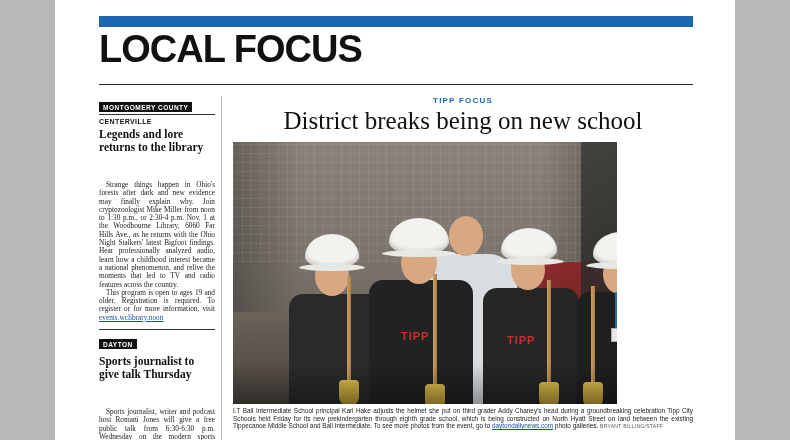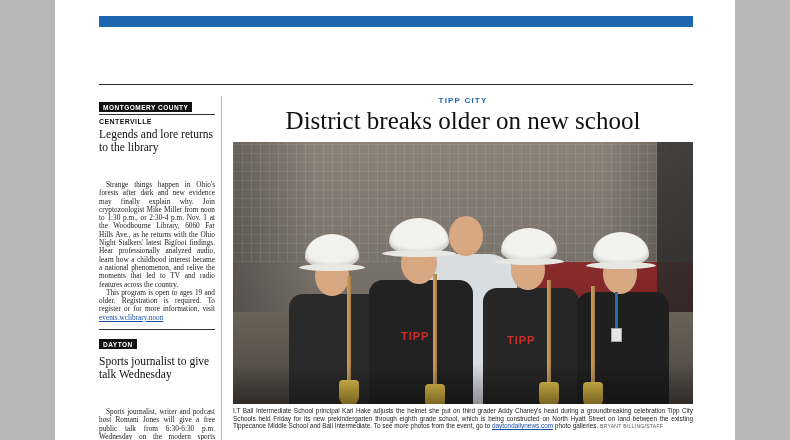--- a/index.html
+++ b/index.html
@@ -101,21 +101,21 @@
   .section-label {
     font-family: "Liberation Sans", sans-serif;
     font-weight: bold;
     font-size: 7px;
     letter-spacing: 0.4px;
     color: #111111;
     margin: 1px 0 3px 0;
   }
   .headline-small {
     font-family: "Liberation Serif", serif;
-    font-weight: normal;
+    font-weight: bold;
     font-size: 11.5px;
     line-height: 12.5px;
     color: #111111;
     margin-bottom: 4px;
   }
   .body-text {
     font-family: "Liberation Serif", serif;
     font-size: 7.3px;
     line-height: 8.3px;
     color: #1a1a1a;
@@ -155,21 +155,21 @@
   .main-headline {
     font-family: "Liberation Serif", serif;
     font-size: 25px;
     line-height: 27px;
     color: #111111;
     text-align: center;
     margin-bottom: 8px;
   }
   .photo {
     position: relative;
-    width: 460px;
+    width: 384px;
     height: 262px;
     overflow: hidden;
     background: #6f6a66;
   }
   .caption {
     font-family: "Liberation Sans", sans-serif;
     font-size: 6.4px;
     line-height: 7.6px;
     color: #1a1a1a;
     margin-top: 3px;
@@ -286,45 +286,46 @@
 <body>
 
 <div id="tab-stub">
   <span class="x">✕</span>
 </div>
 
 <div id="page">
 
   <div class="blue-bar"></div>
 
+  <div class="masthead">LOCAL FOCUS</div>
   <div class="rule-under-masthead"></div>
 
   <div class="leftcol">
     <div class="kicker-box">MONTGOMERY COUNTY</div>
     <div class="kicker-line"></div>
     <div class="section-label">CENTERVILLE</div>
     <div class="headline-small">Legends and lore returns to the library</div>
     <div class="body-text">
       <p>Strange things happen in Ohio's forests after dark and new evidence may finally explain why. Join cryptozoologist Mike Miller from noon to 1:30 p.m., or 2:30-4 p.m. Nov. 1 at the Woodbourne Library, 6060 Far Hills Ave., as he returns with the Ohio Night Stalkers' latest Bigfoot findings. Hear professionally analyzed audio, learn how a childhood interest became a national phenomenon, and relive the moments that led to TV and radio features across the country.</p>
       <p><span>This program is open to ages 19 and older. Registration is required. To register or for more information, visit </span><a class="link-text" href="#">events.wclibrary.noon</a></p>
     </div>
 
     <div class="spacer-rule"></div>
     <div class="kicker-box">DAYTON</div>
-    <div class="headline-small" style="margin-top:4px">Sports journalist to give talk Wednesday</div>
+    <div class="headline-small" style="margin-top:4px">Sports journalist to give talk Thursday</div>
     <div class="body-text">
       <p>Sports journalist, writer and podcast host Romani Jones will give a free public talk from 6:30-6:30 p.m. Wednesday on the modern sports media environment and the future of college athletics. The talk will be in the Roger Glass Center for the Arts concert hall.</p>
     </div>
   </div>
 
   <div class="col-divider"></div>
 
   <div class="maincol">
-    <div class="tipp-kicker">TIPP CITY</div>
-    <div class="main-headline">District breaks older on new school</div>
+    <div class="tipp-kicker">TIPP FOCUS</div>
+    <div class="main-headline">District breaks being on new school</div>
 
     <div class="photo">
       <div class="bg-wall"></div>
       <div class="fence"></div>
       <div class="banner-red"></div>
       <div class="right-strip"></div>
       <div class="ground"></div>
 
       <div class="person" style="left:170px;width:120px;height:262px;">
         <div class="adult-woman-dress" style="left:10px;bottom:0;width:104px;height:150px;border-radius:28px 28px 0 0;"></div>

